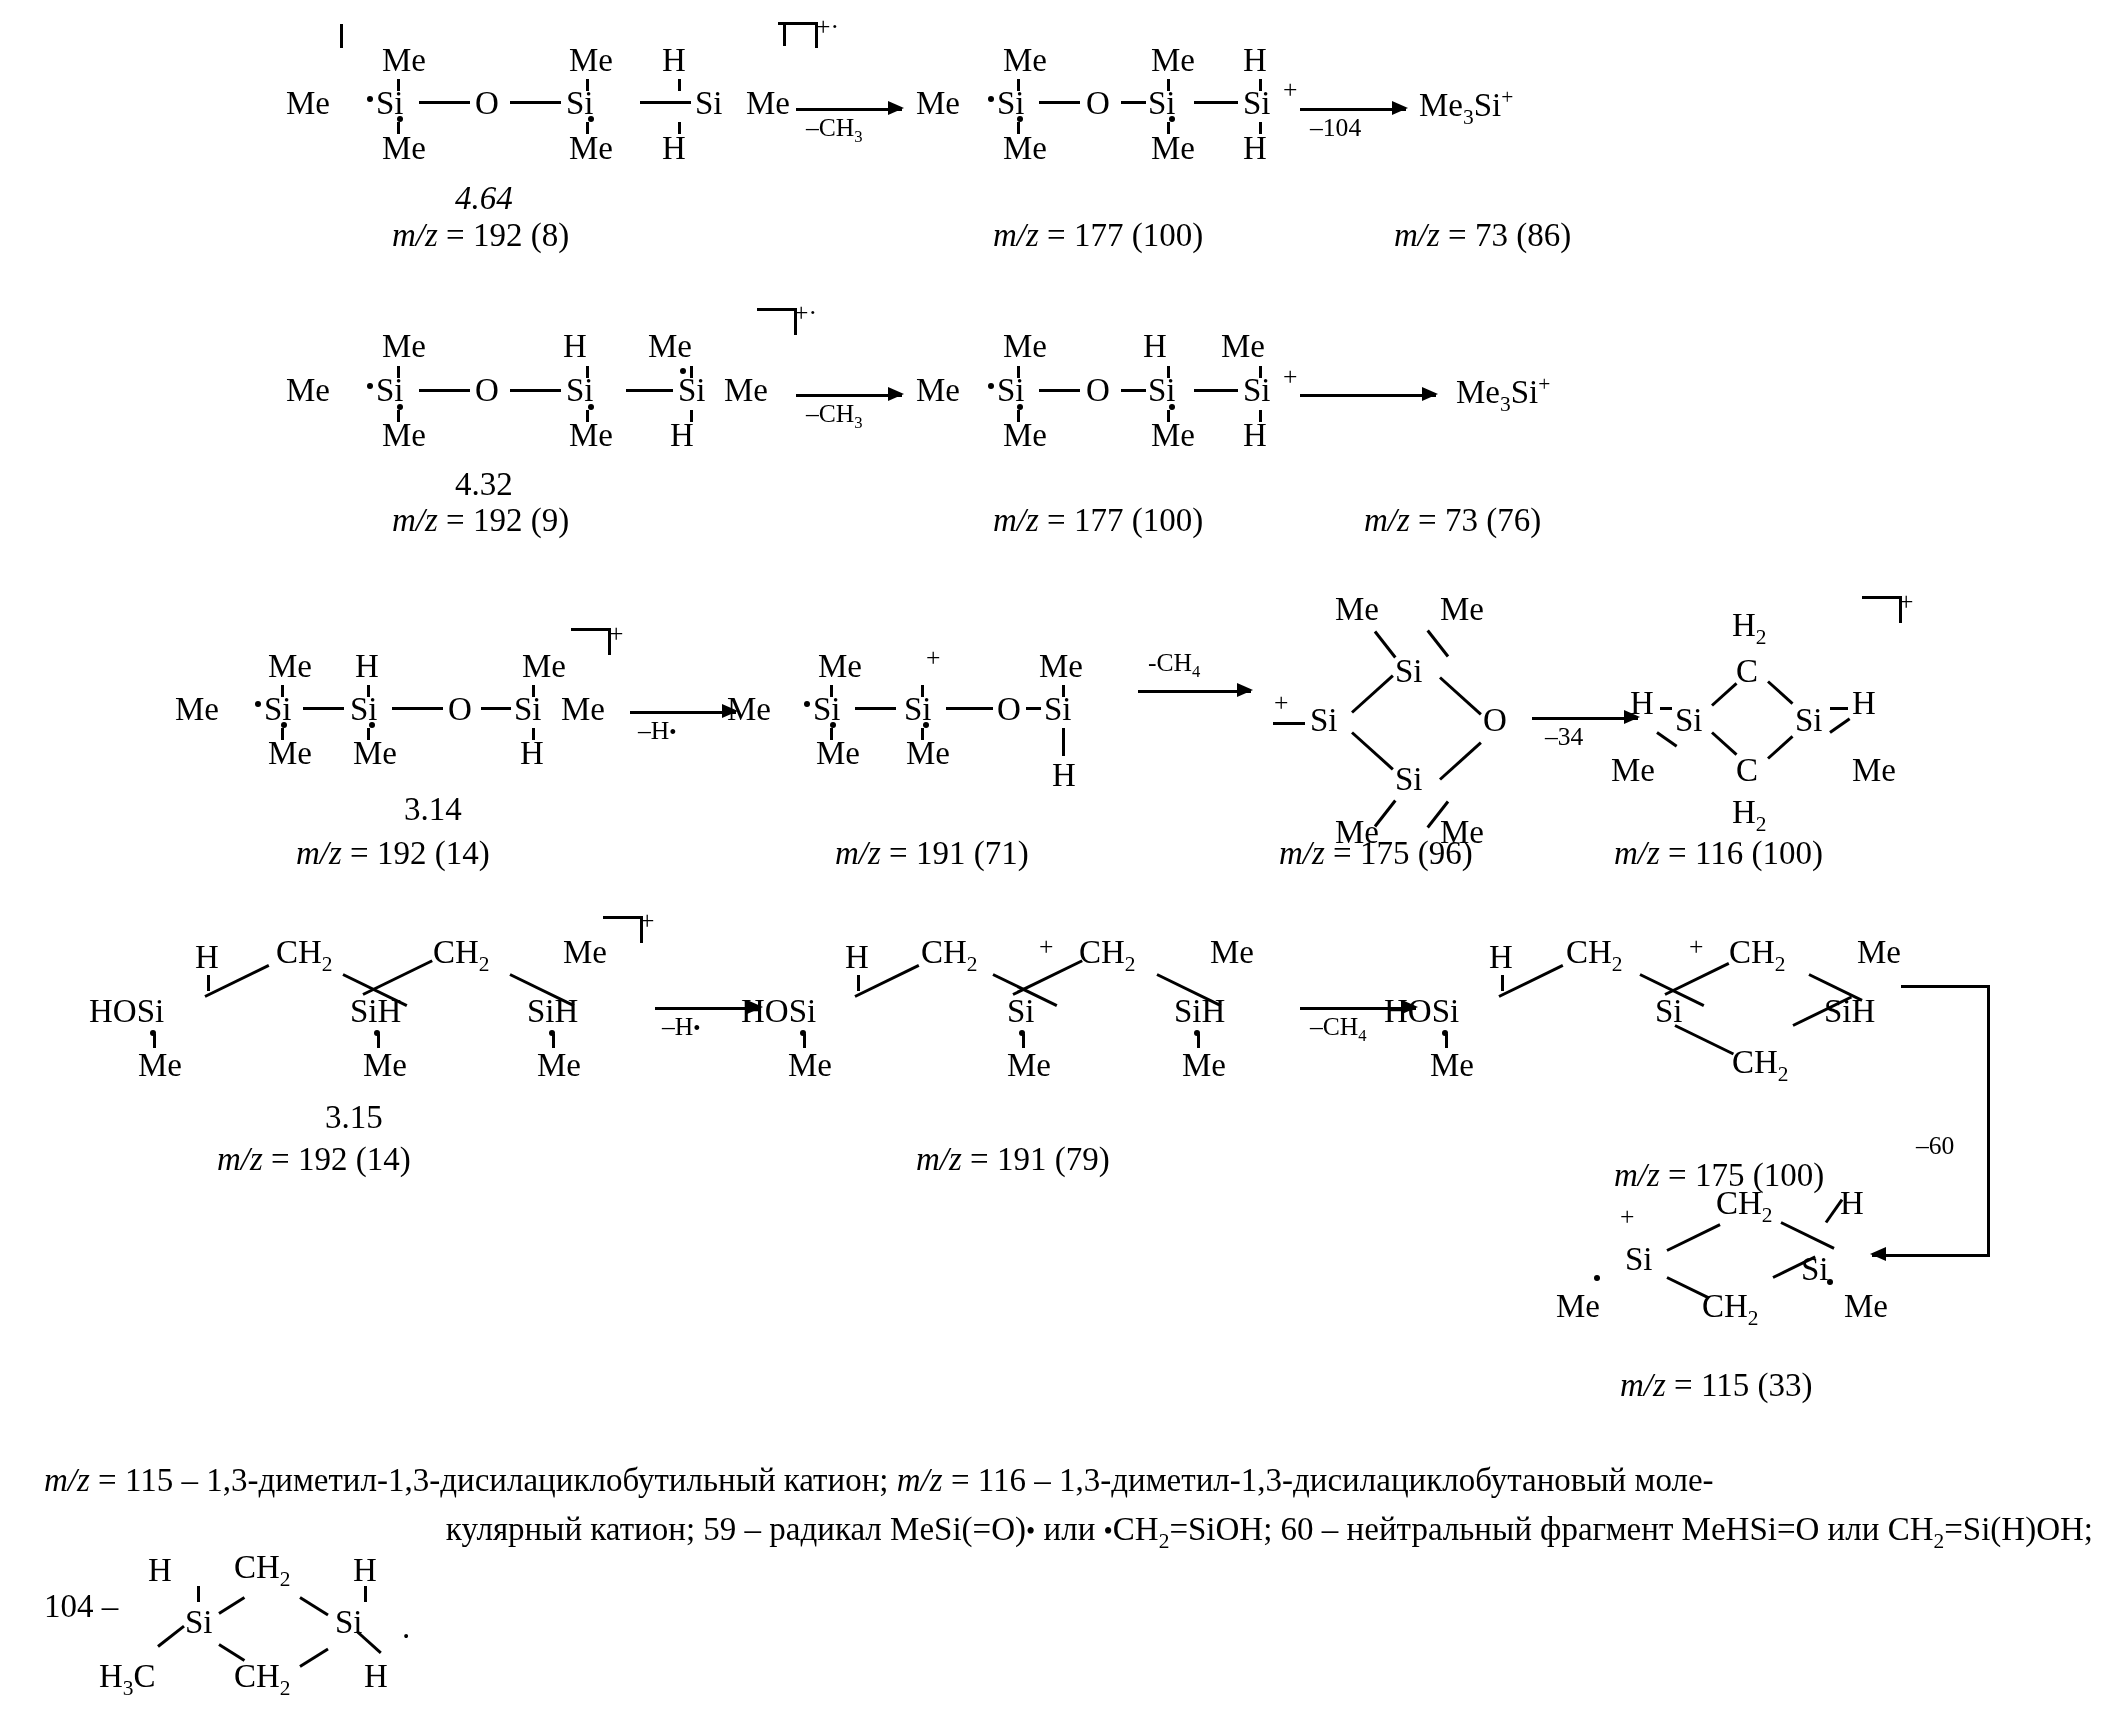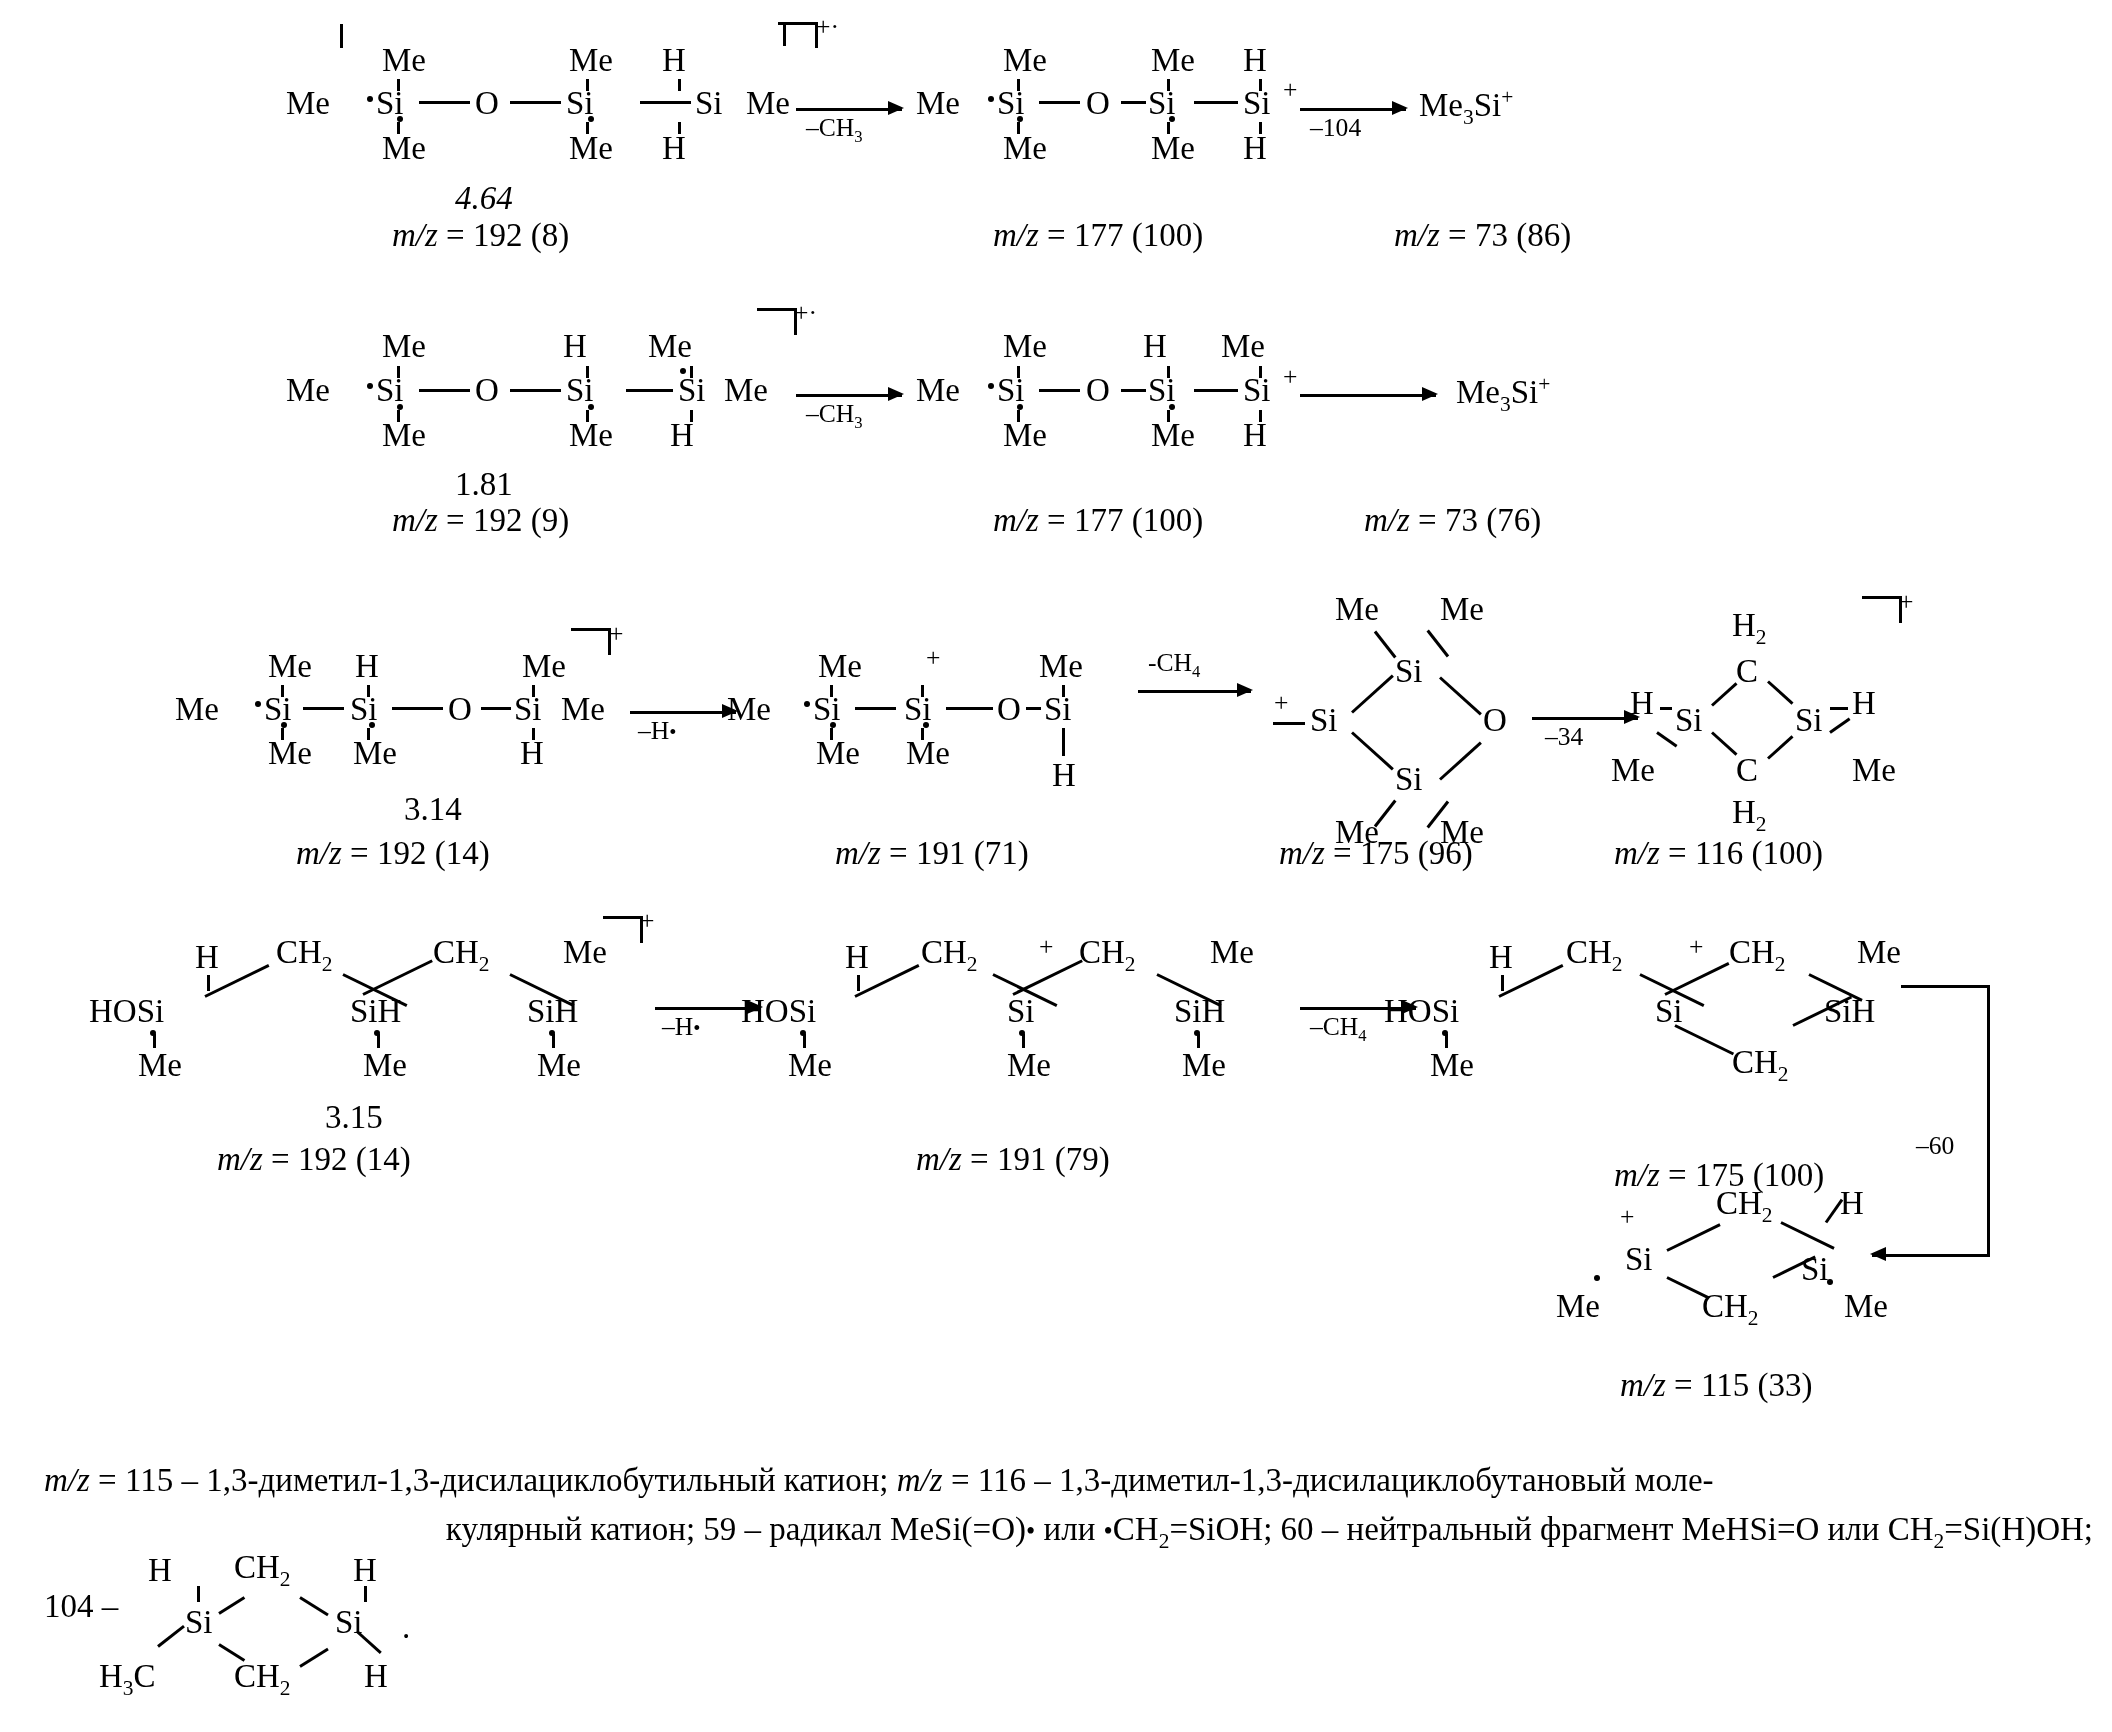--- a/index.html
+++ b/index.html
@@ -194,21 +194,21 @@
   <div class="h-bond" style="left:510px; top:389px; width:51px;"></div>
   <div class="h-bond" style="left:626px; top:389px; width:47px;"></div>
   <div class="dot" style="left:367px; top:383px;"></div>
   <div class="dot" style="left:397px; top:404px;"></div>
   <div class="dot" style="left:588px; top:404px;"></div>
   <div class="dot" style="left:680px; top:368px;"></div>
 
   <div style="position:absolute; left:757px; top:308px; width:37px; height:23.6px; border-top:3px solid #000; border-right:3px solid #000;"></div>
   <span class="t sm" style="left:794px; top:300px;">+·</span>
 
-  <span class="t" style="left:455px; top:468px;">1.81</span>
+  <span class="t" style="left:455px; top:468px;">4.32</span>
   <span class="t" style="left:392px; top:504px;"><span class="ital">m/z</span> = 192 (9)</span>
 
   <div class="arrow" style="left:796px; top:394px; width:106px;"></div>
   <span class="t sm" style="left:806px; top:401px;">–CH<span class="sub">3</span></span>
 
   <span class="t" style="left:1003px; top:330px;">Me</span>
   <span class="t" style="left:1143px; top:330px;">H</span>
   <span class="t" style="left:1221px; top:330px;">Me</span>
 
   <span class="t" style="left:997px; top:374px;">Si</span>

